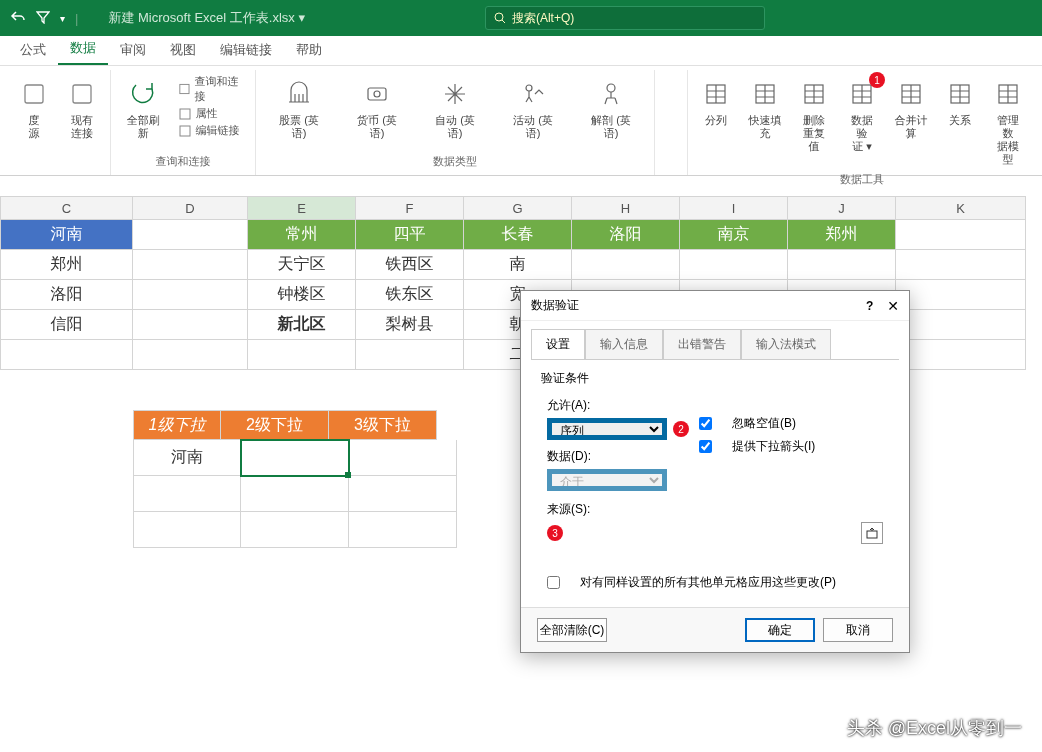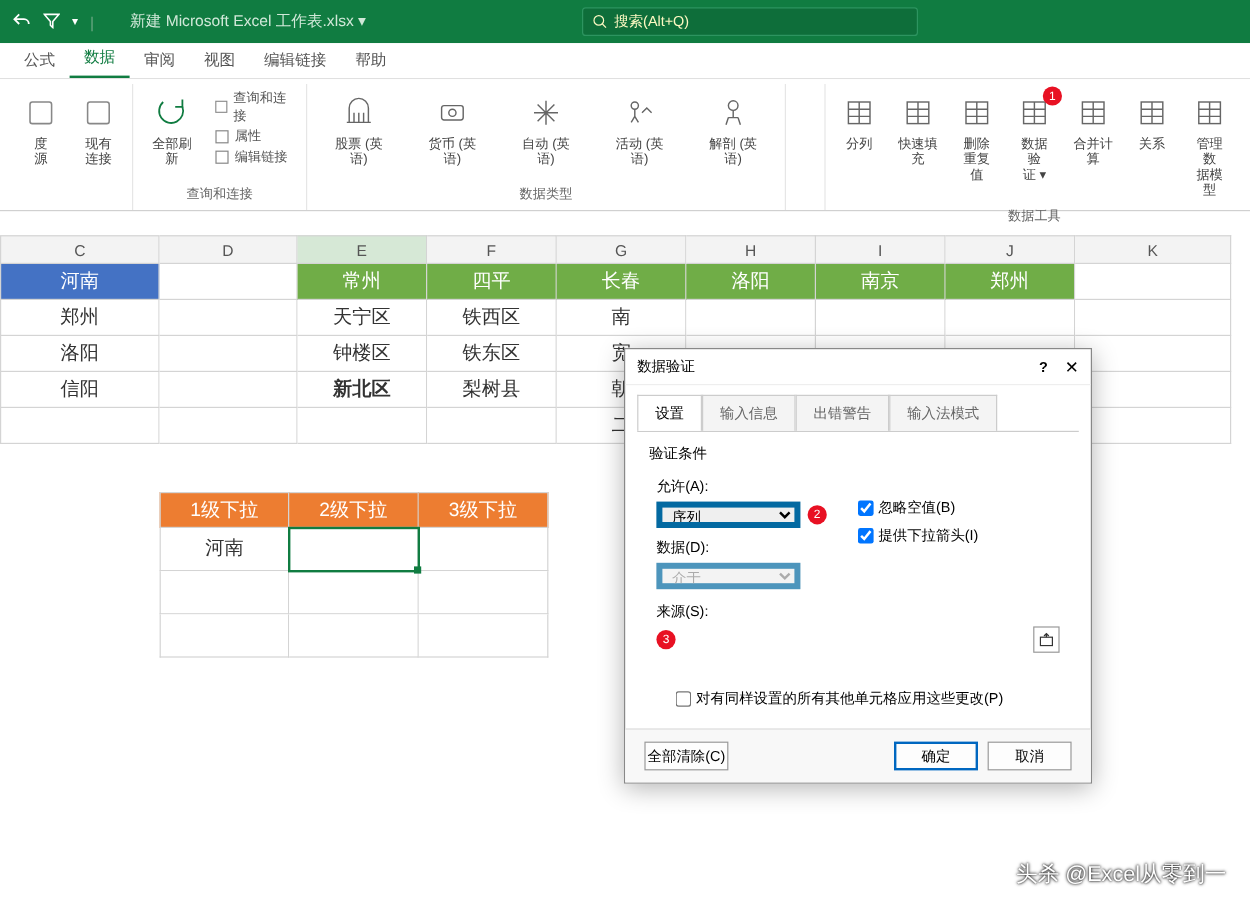--- a/index.html
+++ b/index.html
@@ -55,21 +55,21 @@
 .dlg-body label { display: block; margin-bottom: 4px; }
 .dlg-body select, .dlg-body input[type=text] { width: 120px; height: 22px; border: 5px solid #0369a1; font-size: 12px; padding: 0 4px; }
 .dlg-body .row-f { display: flex; align-items: center; gap: 10px; }
 .dlg-body .src-row { display: flex; align-items: center; gap: 4px; }
 .dlg-body .src-row input { width: 230px; }
 .dlg-body .pick { width: 22px; height: 22px; border: 1px solid #999; display: flex; align-items: center; justify-content: center; }
 .dlg-foot { display: flex; justify-content: space-between; padding: 10px 16px; border-top: 1px solid #ddd; background: #f8f8f8; }
 .dlg-foot .btns { display: flex; gap: 8px; }
 .dlg-foot button { width: 70px; height: 24px; border: 1px solid #999; background: #fdfdfd; font-size: 12px; cursor: pointer; }
 .dlg-foot button.primary { border: 2px solid #0067c0; }
-.chk { display: flex; align-items: center; gap: 4px; margin-bottom: 6px; margin-left: 16px; }
+.chk { display: flex; align-items: center; gap: 20px; margin-bottom: 6px; }
 .chk input { width: 13px; height: 13px; }
 
 .watermark { position: absolute; right: 20px; bottom: 12px; font-size: 18px; color: #fff; font-weight: 500; text-shadow: 0 0 3px rgba(0,0,0,.7), 0 0 2px #000; }
 </style>
 </head>
 <body>
 
 <div class="titlebar">
   <div class="qat">
     <span><svg width="16" height="16" viewBox="0 0 16 16" fill="none" stroke="currentColor" stroke-width="1.5">
@@ -344,21 +344,21 @@
         <div class="cell " style="width: 108px;">二</div>
         <div class="cell " style="width: 108px;"></div>
         <div class="cell " style="width: 108px;"></div>
         <div class="cell " style="width: 108px;"></div>
         <div class="cell " style="width: 130px;"></div>
       </div>
     </div>
   <div style="height:40px;"></div>
   <div id="ddarea" style="margin-left:133px;">
       <div class="row">
-        <div class="cell hdr-orange" style="width: 108px; border-top: 1px solid rgb(212, 212, 212); border-left: 1px solid rgb(212, 212, 212);">1级下拉</div>
+        <div class="cell hdr-orange" style="width: 88px; border-top: 1px solid rgb(212, 212, 212); border-left: 1px solid rgb(212, 212, 212); font-style: italic;">1级下拉</div>
         <div class="cell hdr-orange" style="width: 108px; border-top: 1px solid rgb(212, 212, 212);">2级下拉</div>
         <div class="cell hdr-orange" style="width: 108px; border-top: 1px solid rgb(212, 212, 212);">3级下拉</div>
       </div>
       <div class="row">
         <div class="cell" style="width: 108px; height: 36px; border-left: 1px solid rgb(212, 212, 212);">河南</div>
         <div class="cell sel" style="width: 108px; height: 36px;"></div>
         <div class="cell" style="width: 108px; height: 36px;"></div>
       </div>
       <div class="row">
         <div class="cell" style="width: 108px; height: 36px; border-left: 1px solid rgb(212, 212, 212);"></div>

